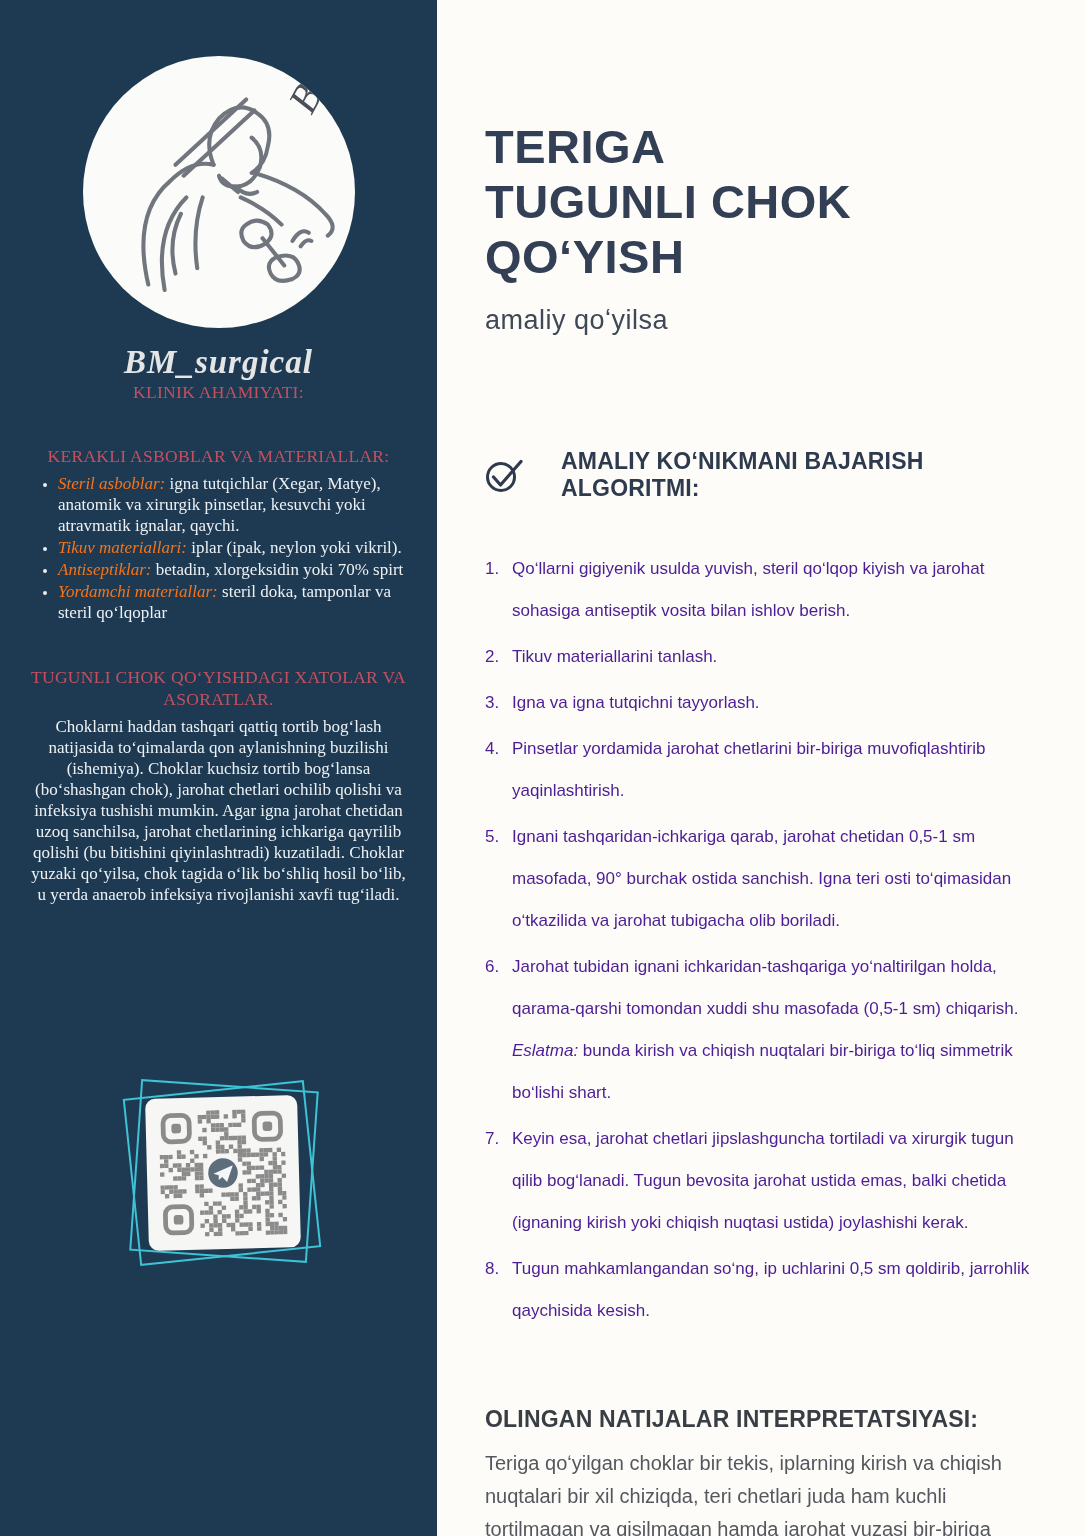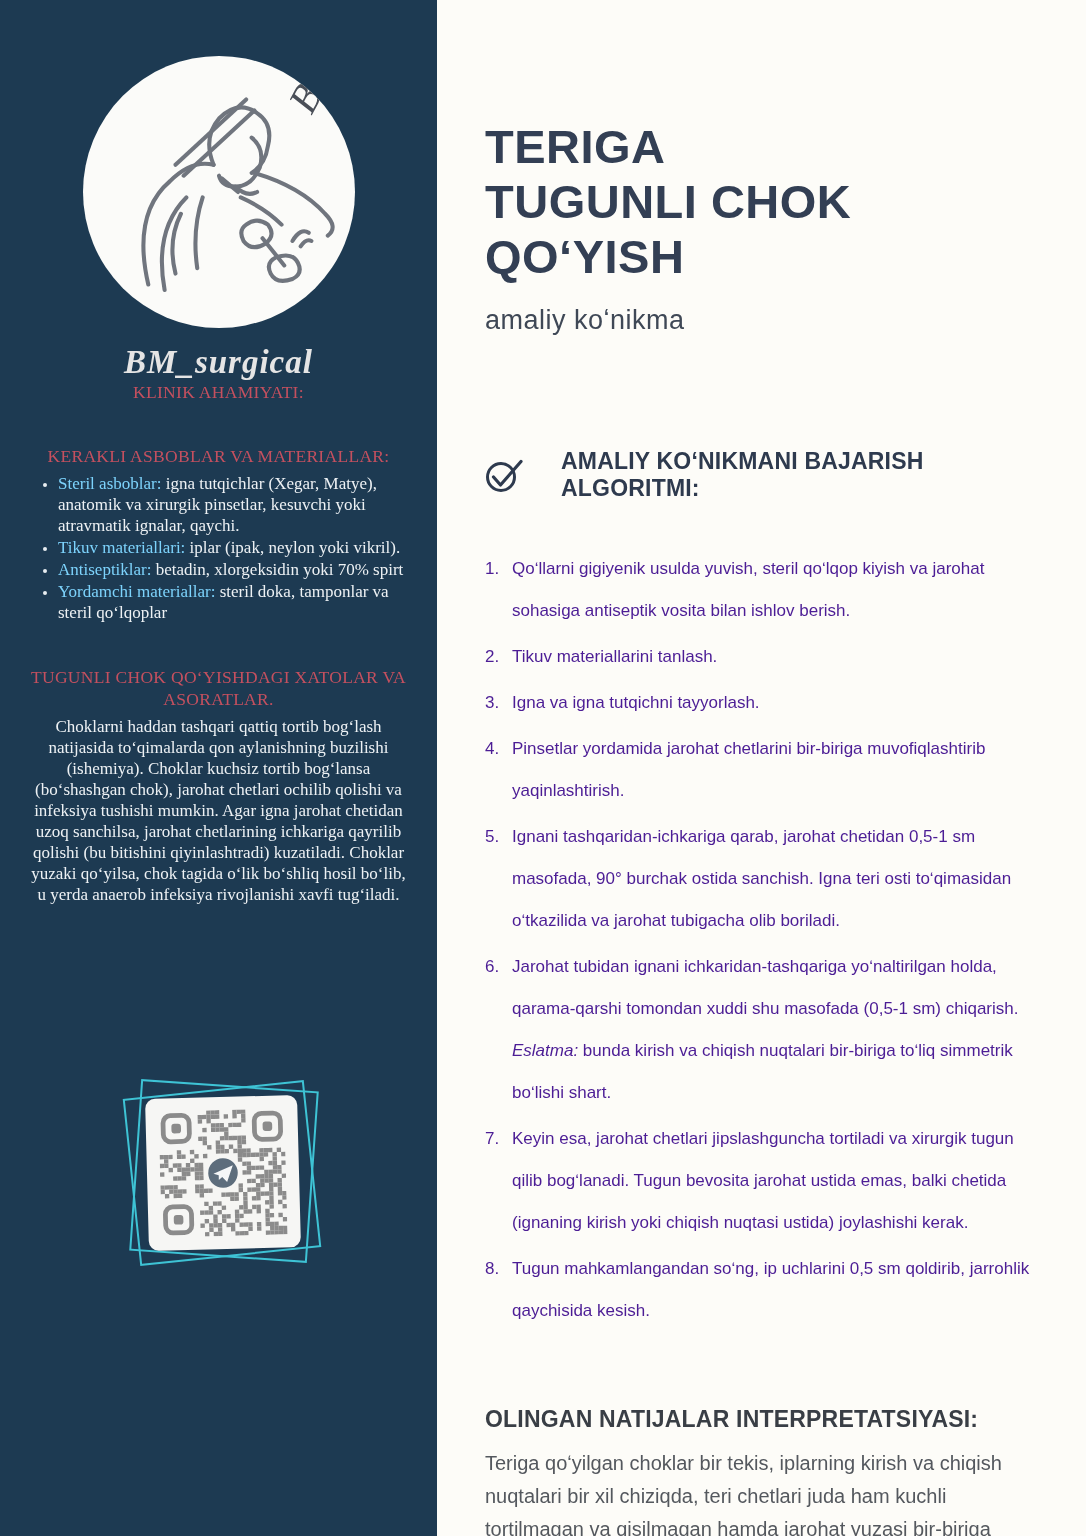--- a/index.html
+++ b/index.html
@@ -25,21 +25,21 @@
   .side-section { width:100%; padding:0 30px; text-align:center;
     font-family:"Liberation Serif", serif; font-size:17px; line-height:21px; }
   .side-section.first { margin-top:50px; }
   .side-section + .side-section { margin-top:42px; }
   .side-heading { color:#c4505f; font-size:17.5px; line-height:22px; letter-spacing:0.3px; font-weight:400; }
   .side-body { margin-top:6px; color:#edf1f4; }
 
   .tools-list { margin-top:6px; text-align:left; list-style:disc outside; padding-left:22px; margin-left:6px; margin-right:-4px; }
   .tools-list li { color:#edf1f4; margin-bottom:1px; }
   .tools-list li::marker { color:#e8edf1; font-size:13px; }
-  .tool-label { color:#7dd3fc; }
+  .tool-label { font-style:italic; color:#f97316; }
 
   
   .qr-wrap { position:relative; width:220px; height:200px; margin-top:170px; }
   .qr-frame { position:absolute; border:2px solid #3ec3d5; background:transparent; }
   .qr-frame.f1 { left:26px; top:10px; width:178px; height:172px; transform:rotate(4deg); }
   .qr-frame.f2 { left:22px; top:14px; width:182px; height:168px; transform:rotate(-6deg); }
   .qr-card {
     position:absolute; left:38px; top:22px; width:152px; height:152px; background:#f6f6f4;
     border-radius:10px; transform:rotate(-1.5deg); display:flex; align-items:center; justify-content:center;
   }
@@ -416,21 +416,21 @@
       </div>
     </div>
 
   </aside>
 
   <main class="main">
 
     <h1 class="title">TERIGA
 TUGUNLI CHOK
 QOʻYISH</h1>
-    <div class="subtitle">amaliy koʻnikma</div>
+    <div class="subtitle">amaliy qoʻyilsa</div>
 
     <div class="algo-header">
       <svg viewBox="0 0 40 40">
         <circle cx="16" cy="22" r="13.5" fill="none" stroke="#2e3a4e" stroke-width="3"></circle>
         <path d="M8.5 22 L15.5 30 L36 6.5" fill="none" stroke="#2e3a4e" stroke-width="3.2" stroke-linecap="round" stroke-linejoin="round"></path>
       </svg>
       <div class="algo-heading">AMALIY KOʻNIKMANI BAJARISH ALGORITMI:</div>
     </div>
 
     <ol class="algo-list">

